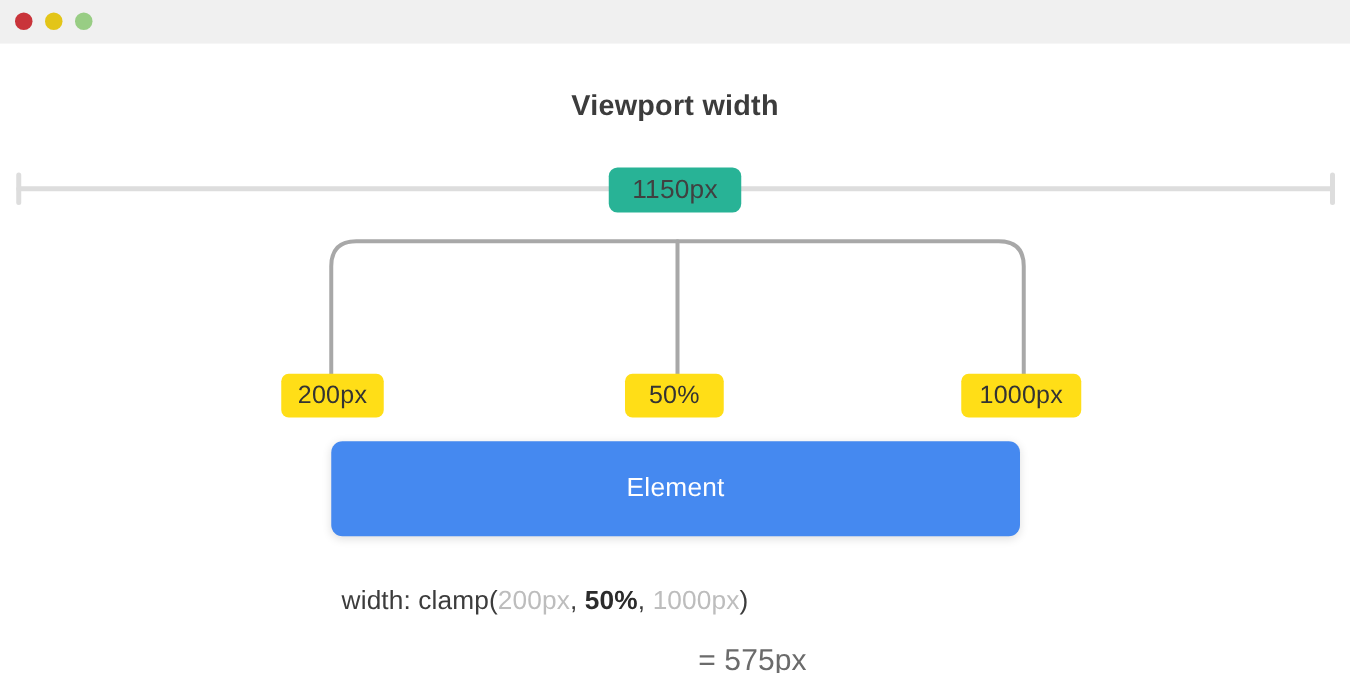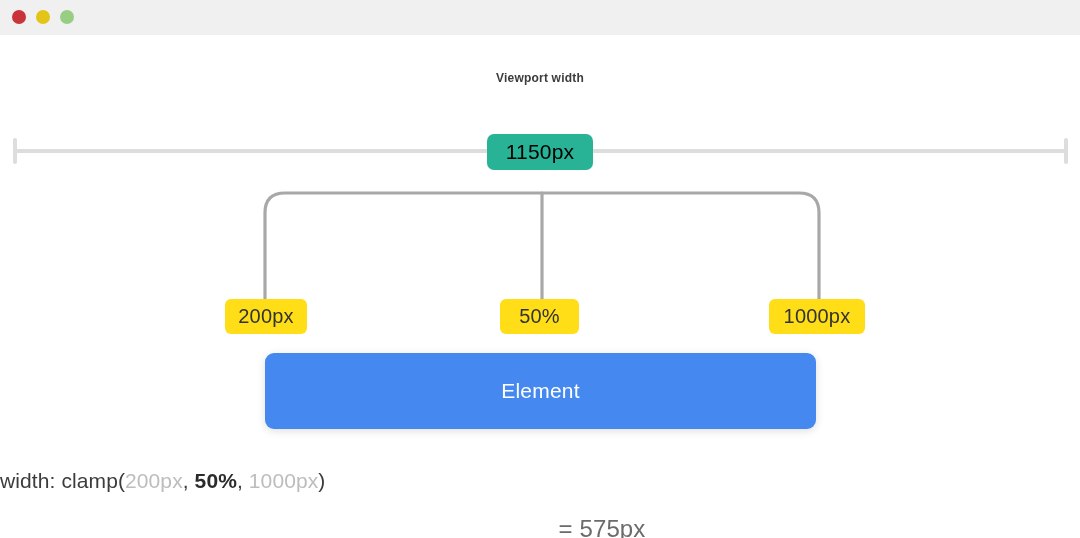--- a/index.html
+++ b/index.html
@@ -46,21 +46,21 @@
     height: 503px;
     background: #ffffff;
   }
 
   
   .vp-title {
     position: absolute;
     left: 0; top: 36px;
     width: 1080px;
     text-align: center;
-    font-size: 12px;
+    font-size: 23px;
     font-weight: bold;
     color: #3c3c3c;
     letter-spacing: 0.2px;
   }
 
   
   .ruler {
     position: absolute;
     left: 13px; top: 99px;
     width: 1055px;
@@ -85,21 +85,21 @@
   .ruler-cap.left  { left: 0; }
   .ruler-cap.right { left: 1051px; }
 
   .vp-badge {
     position: absolute;
     left: 474px; top: 0px;
     width: 106px;
     height: 36px;
     background: #28b396;
     border-radius: 7px;
-    color: #000000;
+    color: #404040;
     font-size: 21px;
     line-height: 36px;
     text-align: center;
     letter-spacing: 0.2px;
   }
 
   
   .bracket {
     position: absolute;
     left: 258px; top: 150px;
@@ -147,20 +147,21 @@
     align-items: center;
     justify-content: center;
     letter-spacing: 0.2px;
   }
 
   
   .formula {
     position: absolute;
     left: 0; top: 434px;
     width: 872px;
+    text-align: center;
     font-size: 21px;
     color: #3c3c3c;
     letter-spacing: 0.1px;
     white-space: nowrap;
   }
   .formula .muted { color: #bdbdbd; }
   .formula .strong { font-weight: bold; color: #2b2b2b; }
 
   .result {
     position: absolute;

